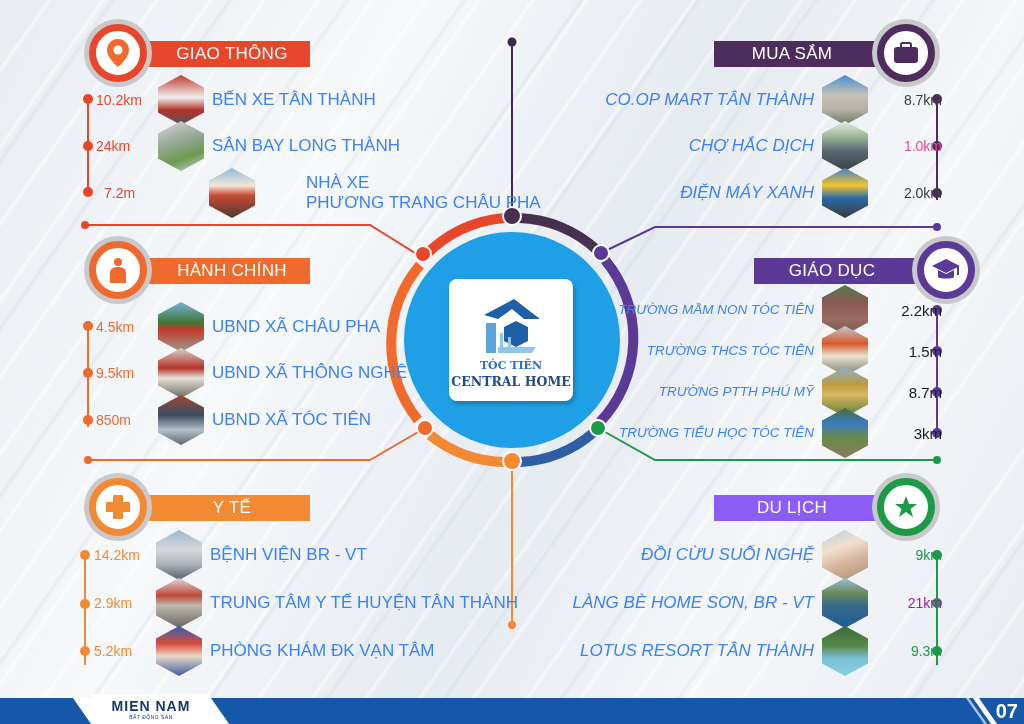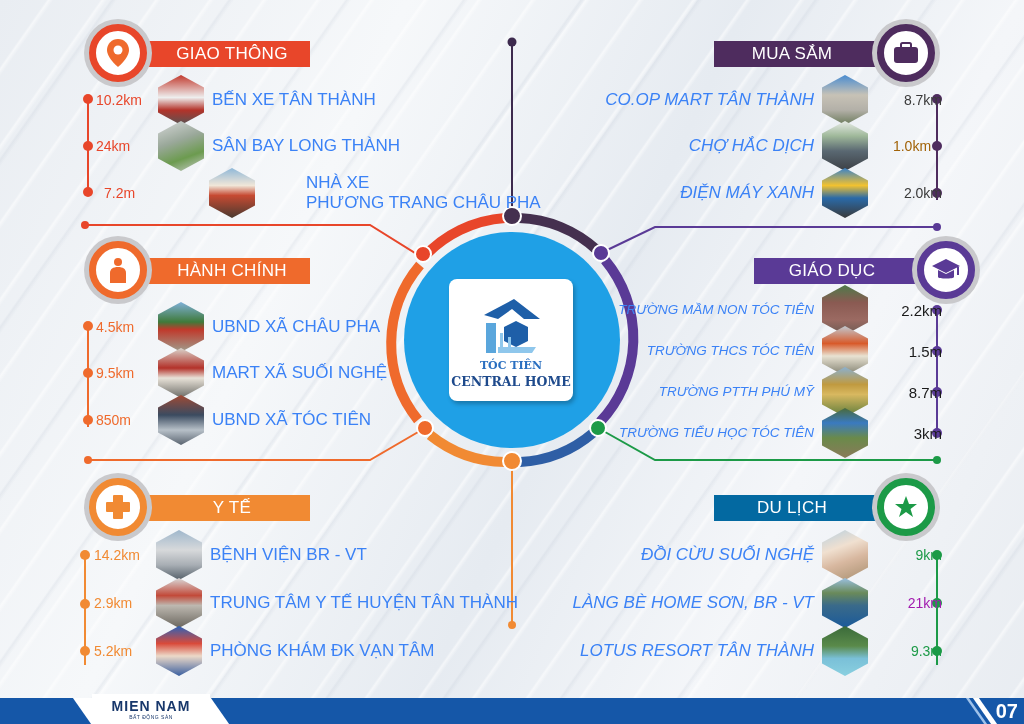--- a/index.html
+++ b/index.html
@@ -206,21 +206,21 @@
     </div>
 </div>
 <div class="item left-item" style="left:96px; top:304px;">
   <span class="dist" style="color:#ef6a2c;">4.5km</span>
   <span class="hex" style="background:linear-gradient(180deg,#7fb0d8 0%,#3f7a3a 40%,#c0392b 55%,#9e9e8e 100%);"></span>
   <span class="name">UBND XÃ CHÂU PHA</span>
 </div>
 <div class="item left-item" style="left:96px; top:350px;">
   <span class="dist" style="color:#ef6a2c;">9.5km</span>
   <span class="hex" style="background:linear-gradient(180deg,#d9d4cc 0%,#b3322a 40%,#e8e2d8 60%,#6b6b66 100%);"></span>
-  <span class="name">MART XÃ SUỐI NGHỆ</span>
+  <span class="name">UBND XÃ THÔNG NGHỆ</span>
 </div>
 <div class="item left-item" style="left:96px; top:397px;">
   <span class="dist" style="color:#ef6a2c;">850m</span>
   <span class="hex" style="background:linear-gradient(180deg,#a04a34 0%,#3b4b60 40%,#b7c0c8 70%,#5a6470 100%);"></span>
   <span class="name">UBND XÃ TÓC TIÊN</span>
 </div>
 
 <div class="cat left" style="left:84px; top:473px; width:240px;">
   <div class="bar" style="background:#f18a33;">Y TẾ</div>
   <div class="ring">
@@ -257,21 +257,21 @@
     </svg>
   </div>
     </div>
 </div>
 <div class="item right-item" style="right:82px; top:77px;">
   <span class="dist" style="color:#3a3a3a;">8.7km</span>
   <span class="hex" style="background:linear-gradient(180deg,#4a8cd0 0%,#c7c2b6 40%,#b3b0a8 70%,#6a7a5a 100%);"></span>
   <span class="name">CO.OP MART TÂN THÀNH</span>
 </div>
 <div class="item right-item" style="right:82px; top:123px;">
-  <span class="dist" style="color:#a16207;text-align:center;">1.0km</span>
+  <span class="dist" style="color:#ec4899;">1.0km</span>
   <span class="hex" style="background:linear-gradient(180deg,#e8ece8 0%,#9fb89a 30%,#5a6872 60%,#3b3f44 100%);"></span>
   <span class="name">CHỢ HẮC DỊCH</span>
 </div>
 <div class="item right-item" style="right:82px; top:170px;">
   <span class="dist" style="color:#3a3a3a;">2.0km</span>
   <span class="hex" style="background:linear-gradient(180deg,#3a82c8 0%,#f2c230 35%,#2a6aa8 60%,#3a3a3a 100%);"></span>
   <span class="name">ĐIỆN MÁY XANH</span>
 </div>
 
 <div class="cat right" style="left:740px; top:236px; width:240px;">
@@ -301,21 +301,21 @@
   <span class="hex" style="background:linear-gradient(180deg,#8ab0d0 0%,#c09a40 35%,#d8b860 55%,#5a7a3a 100%);"></span>
   <span class="name">TRƯỜNG PTTH PHÚ MỸ</span>
 </div>
 <div class="item right-item small" style="right:82px; top:410px;">
   <span class="dist" style="color:#1b1b1b; font-size:15px;">3km</span>
   <span class="hex" style="background:linear-gradient(180deg,#4a6a3a 0%,#3a7ac0 30%,#6a8a4a 60%,#8a7a5a 100%);"></span>
   <span class="name">TRƯỜNG TIỂU HỌC TÓC TIÊN</span>
 </div>
 
 <div class="cat right" style="left:700px; top:473px; width:240px;">
-  <div class="bar" style="background:#0369a1;text-align:right;">DU LỊCH</div>
+  <div class="bar" style="background:#8b5cf6;text-align:right;">DU LỊCH</div>
   <div class="ring">
       <div class="inner" style="border-color:#1c9a47;">
     <svg width="24" height="24" viewBox="0 0 24 24">
       <polygon points="12,1 15,9 23,9 16.5,14 19,22 12,17 5,22 7.5,14 1,9 9,9" fill="#1c9a47"></polygon>
     </svg>
   </div>
     </div>
 </div>
 <div class="item right-item" style="right:82px; top:532px;">
   <span class="dist" style="color:#1c9a47;">9km</span>

